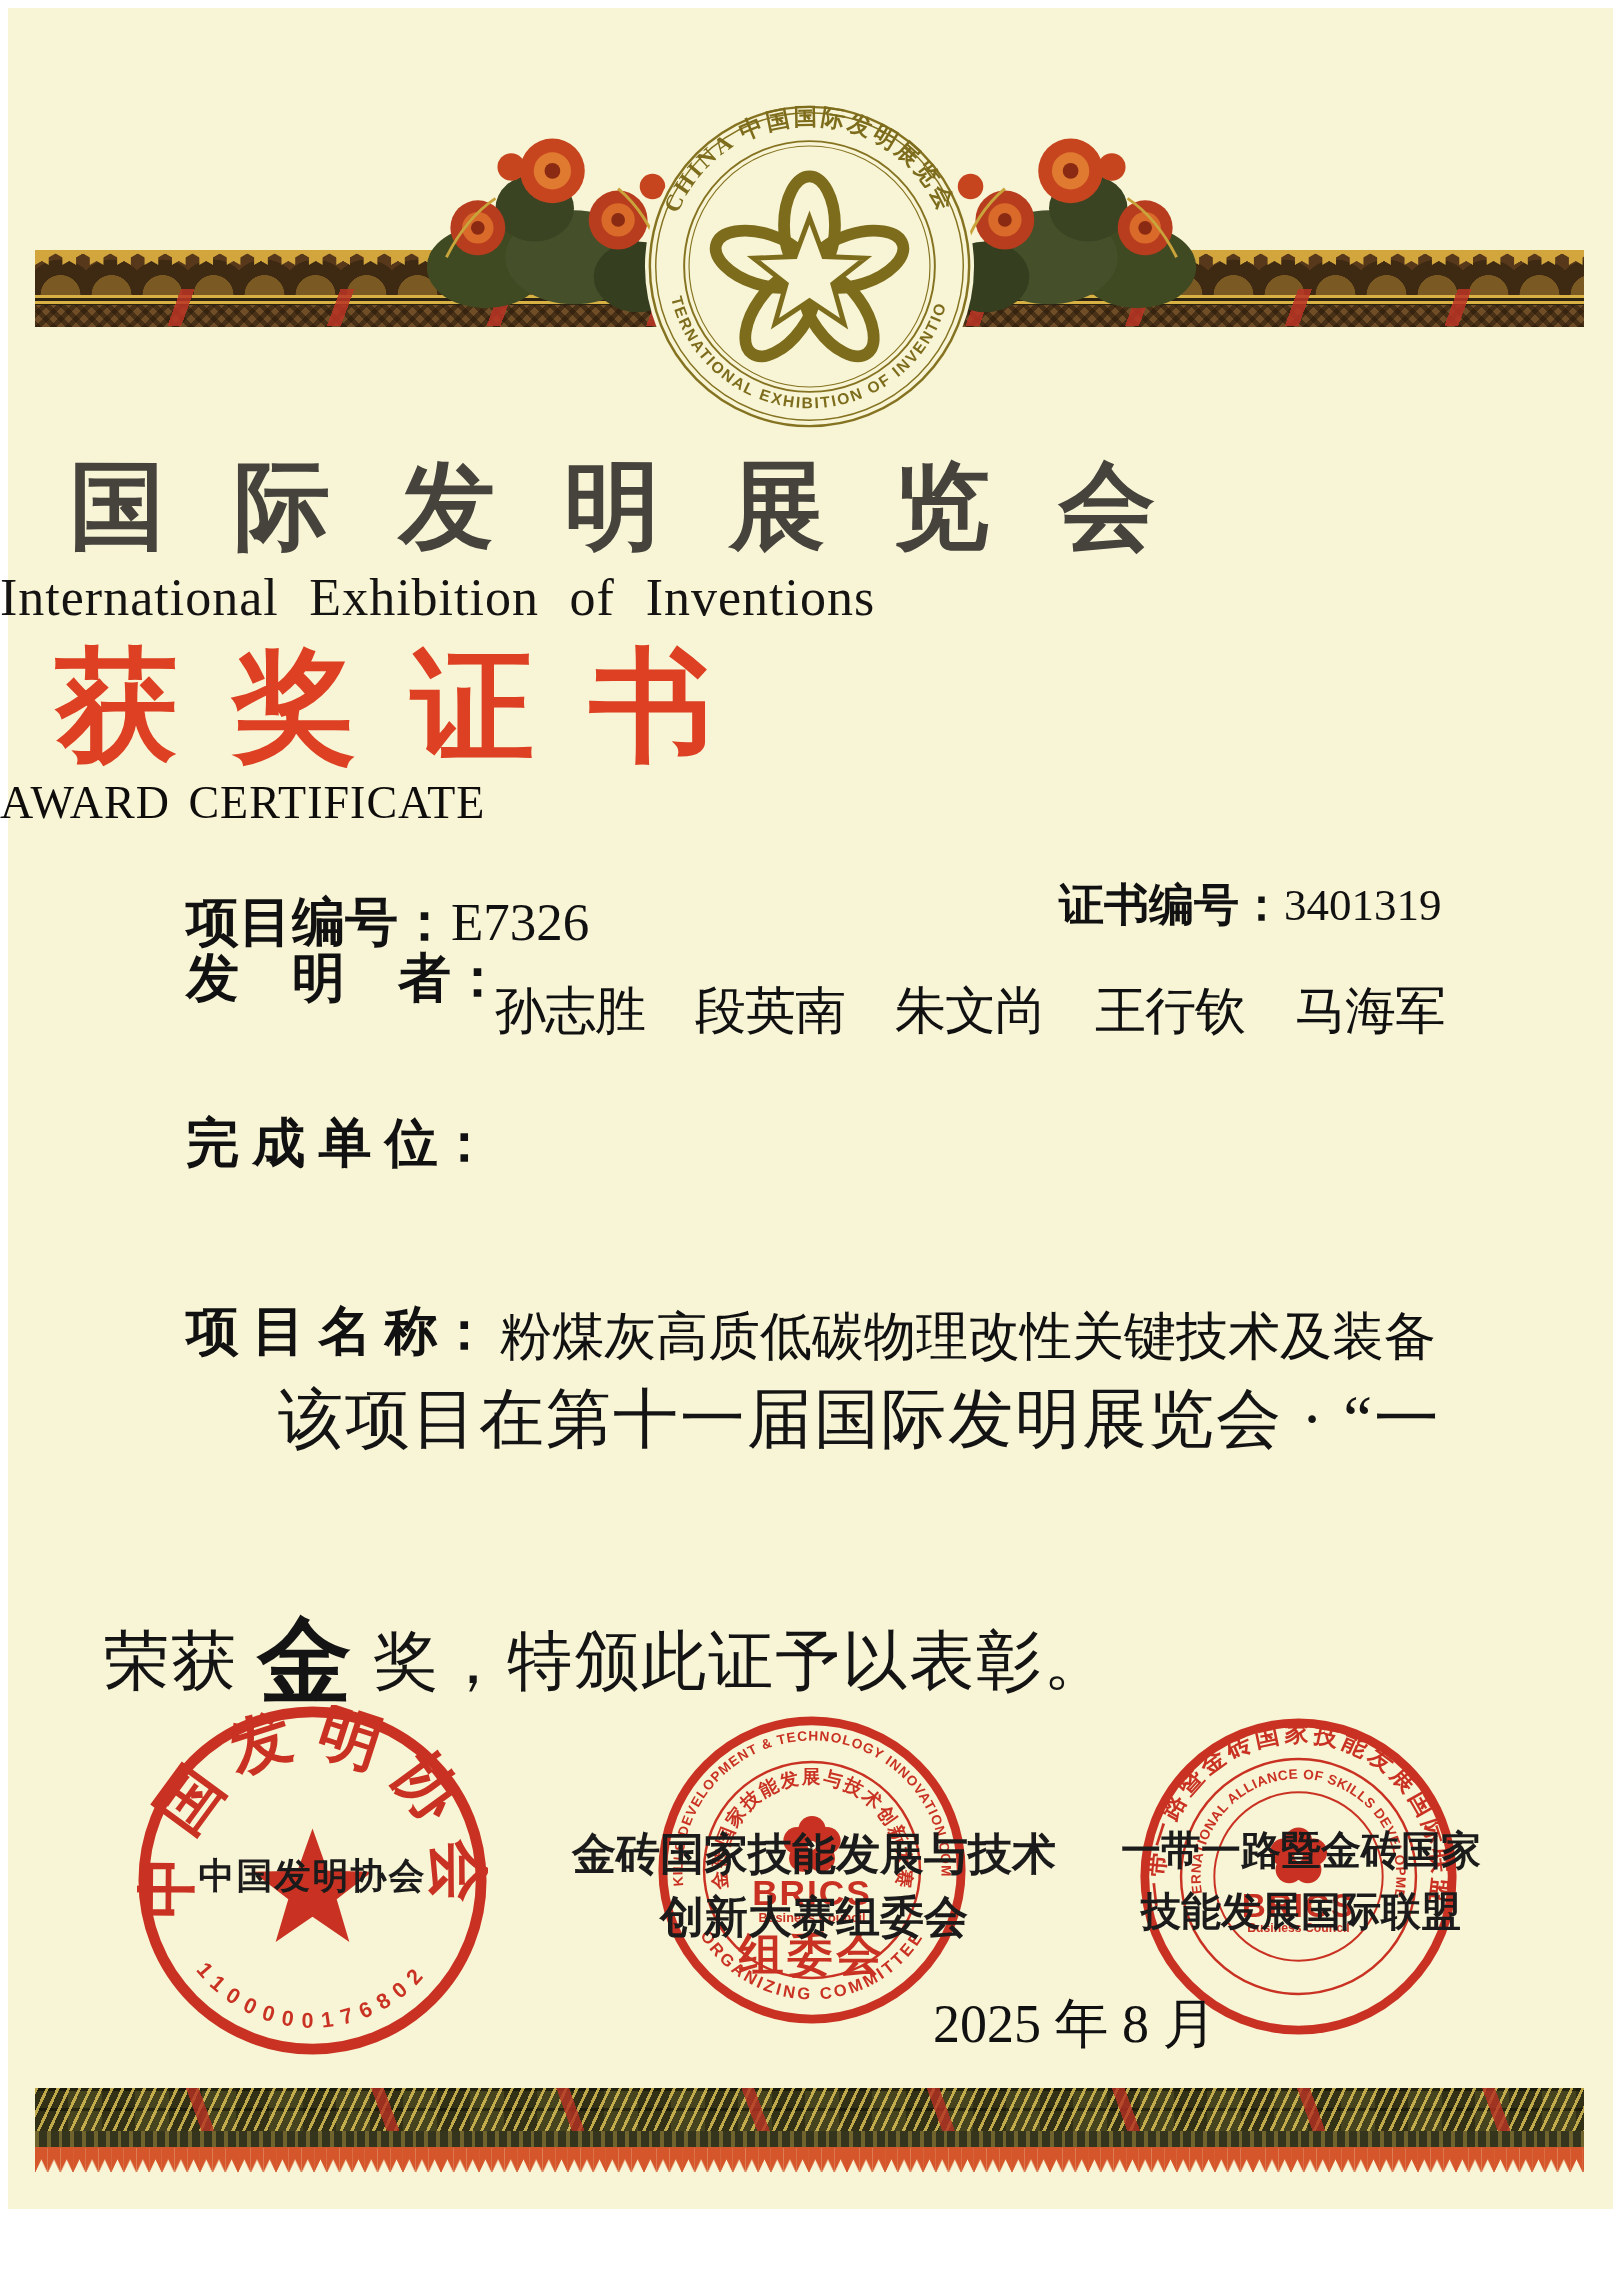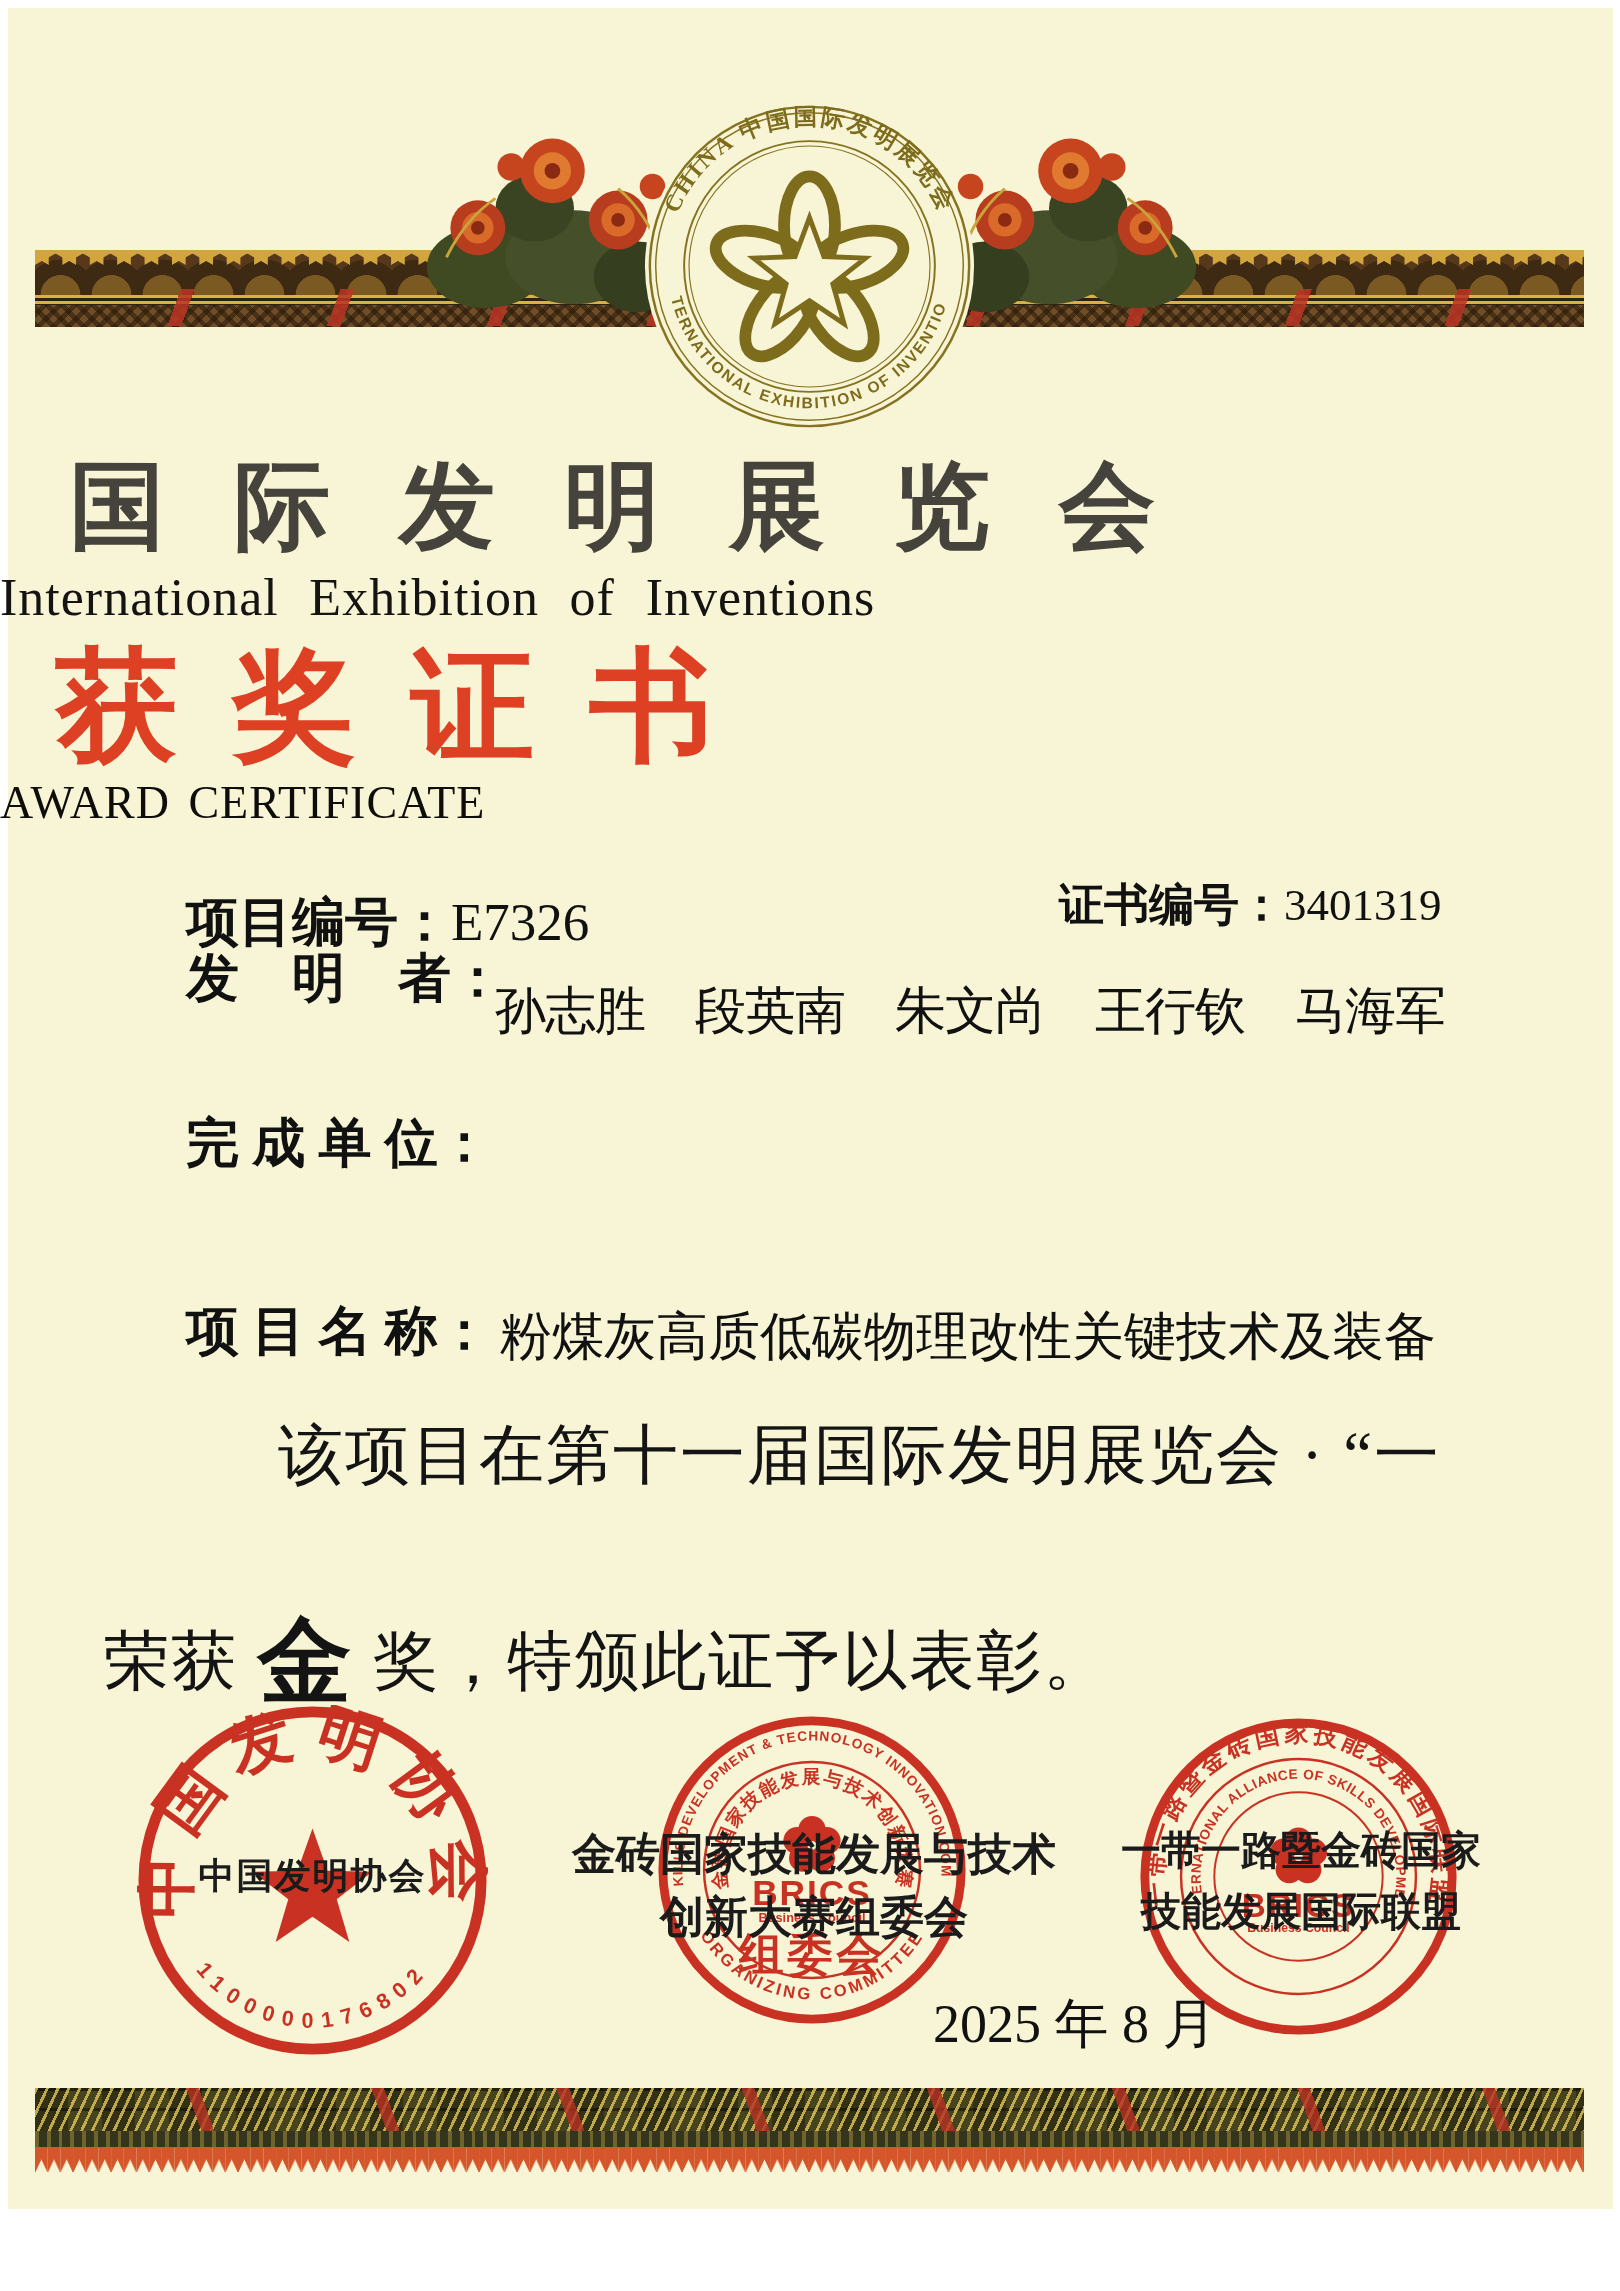--- a/index.html
+++ b/index.html
@@ -62,21 +62,21 @@
   #inv-line1{left:495px;top:945px;font-size:51px;letter-spacing:-1px;margin-top:32px;}
   #inv-line2{left:541px;top:1037px;font-size:51px;letter-spacing:-1px;}
   #unit-label{left:186px;top:1108px;font-size:53px;}
   #unit-value{left:500px;top:1160px;font-size:54px;}
   #proj-label{left:186px;top:1296px;font-size:53px;}
   #proj-value{left:500px;top:1302px;font-size:52px;}
 
   
   .bodyline{position:absolute;left:104px;width:1431px;font-size:65px;color:#141414;
             letter-spacing:2px;white-space:nowrap;}
-  #body1{top:1411px;text-indent:174px;}
+  #body1{top:1375px;text-indent:174px;}
   #body2{top:1506px;}
   #body3{top:1598px;}
   #award-grade{font-size:94px;font-weight:bold;margin:0 19.6px;vertical-align:-9.8px;}
 
   
   .seal{position:absolute;}
   #seal-left{left:137px;top:1705px;}
   #seal-mid{left:655px;top:1713px;}
   #seal-right{left:1137px;top:1715px;}
   .overlay{position:absolute;text-align:center;font-weight:bold;color:#1b1b1b;white-space:nowrap;z-index:6;}

